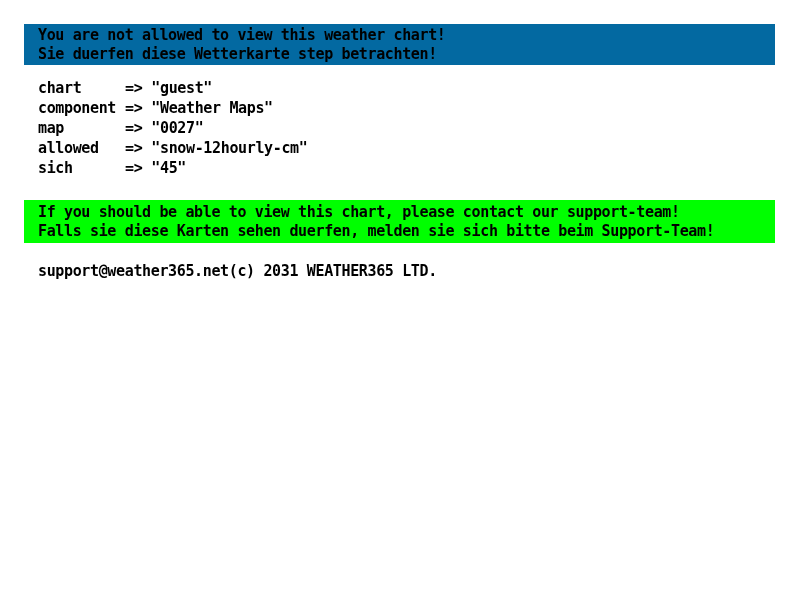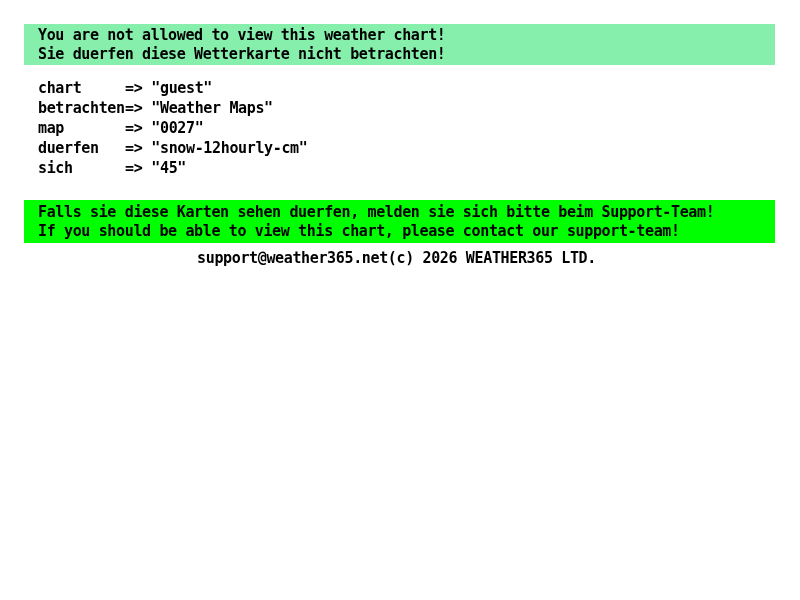--- a/index.html
+++ b/index.html
@@ -18,21 +18,21 @@
     overflow: hidden;
   }
   .banner {
     box-sizing: border-box;
     width: 751px;
     margin-left: 24px;
     padding: 2px 14px 0 14px;
     line-height: 19px;
   }
   .banner-red {
-    background: #86efac;
+    background: #0369a1;
     margin-top: 24px;
     height: 41px;
   }
   .banner-green {
     background: #00ff00;
     margin-top: 22px;
     height: 43px;
     padding-top: 3px;
   }
   .banner div {
@@ -49,45 +49,45 @@
     display: inline-block;
     width: 87px;
   }
   .param-value {
     margin-left: 9px;
   }
   .footer {
     box-sizing: border-box;
     width: 751px;
     margin-left: 24px;
-    margin-top: 5px;
+    margin-top: 18px;
     padding: 0 20px 0 14px;
     line-height: 20px;
     display: flex;
-    justify-content: center;
+    justify-content: flex-start;
     white-space: pre;
   }
 </style>
 </head>
 <body>
 
 <div class="banner banner-red">
   <div>You are not allowed to view this weather chart!</div>
-  <div>Sie duerfen diese Wetterkarte nicht betrachten!</div>
+  <div>Sie duerfen diese Wetterkarte step betrachten!</div>
 </div>
 
 <div class="params">
   <div class="param-row"><span class="param-key">chart</span><span class="param-arrow">=&gt;</span><span class="param-value">"guest"</span></div>
-  <div class="param-row"><span class="param-key">betrachten</span><span class="param-arrow">=&gt;</span><span class="param-value">"Weather Maps"</span></div>
+  <div class="param-row"><span class="param-key">component</span><span class="param-arrow">=&gt;</span><span class="param-value">"Weather Maps"</span></div>
   <div class="param-row"><span class="param-key">map</span><span class="param-arrow">=&gt;</span><span class="param-value">"0027"</span></div>
-  <div class="param-row"><span class="param-key">duerfen</span><span class="param-arrow">=&gt;</span><span class="param-value">"snow-12hourly-cm"</span></div>
+  <div class="param-row"><span class="param-key">allowed</span><span class="param-arrow">=&gt;</span><span class="param-value">"snow-12hourly-cm"</span></div>
   <div class="param-row"><span class="param-key">sich</span><span class="param-arrow">=&gt;</span><span class="param-value">"45"</span></div>
 </div>
 
 <div class="banner banner-green">
+  <div>If you should be able to view this chart, please contact our support-team!</div>
   <div>Falls sie diese Karten sehen duerfen, melden sie sich bitte beim Support-Team!</div>
-  <div>If you should be able to view this chart, please contact our support-team!</div>
 </div>
 
 <div class="footer">
   <span>support@weather365.net</span>
-  <span>(c) 2026 WEATHER365 LTD.</span>
+  <span>(c) 2031 WEATHER365 LTD.</span>
 </div>
 
 </body></html>

